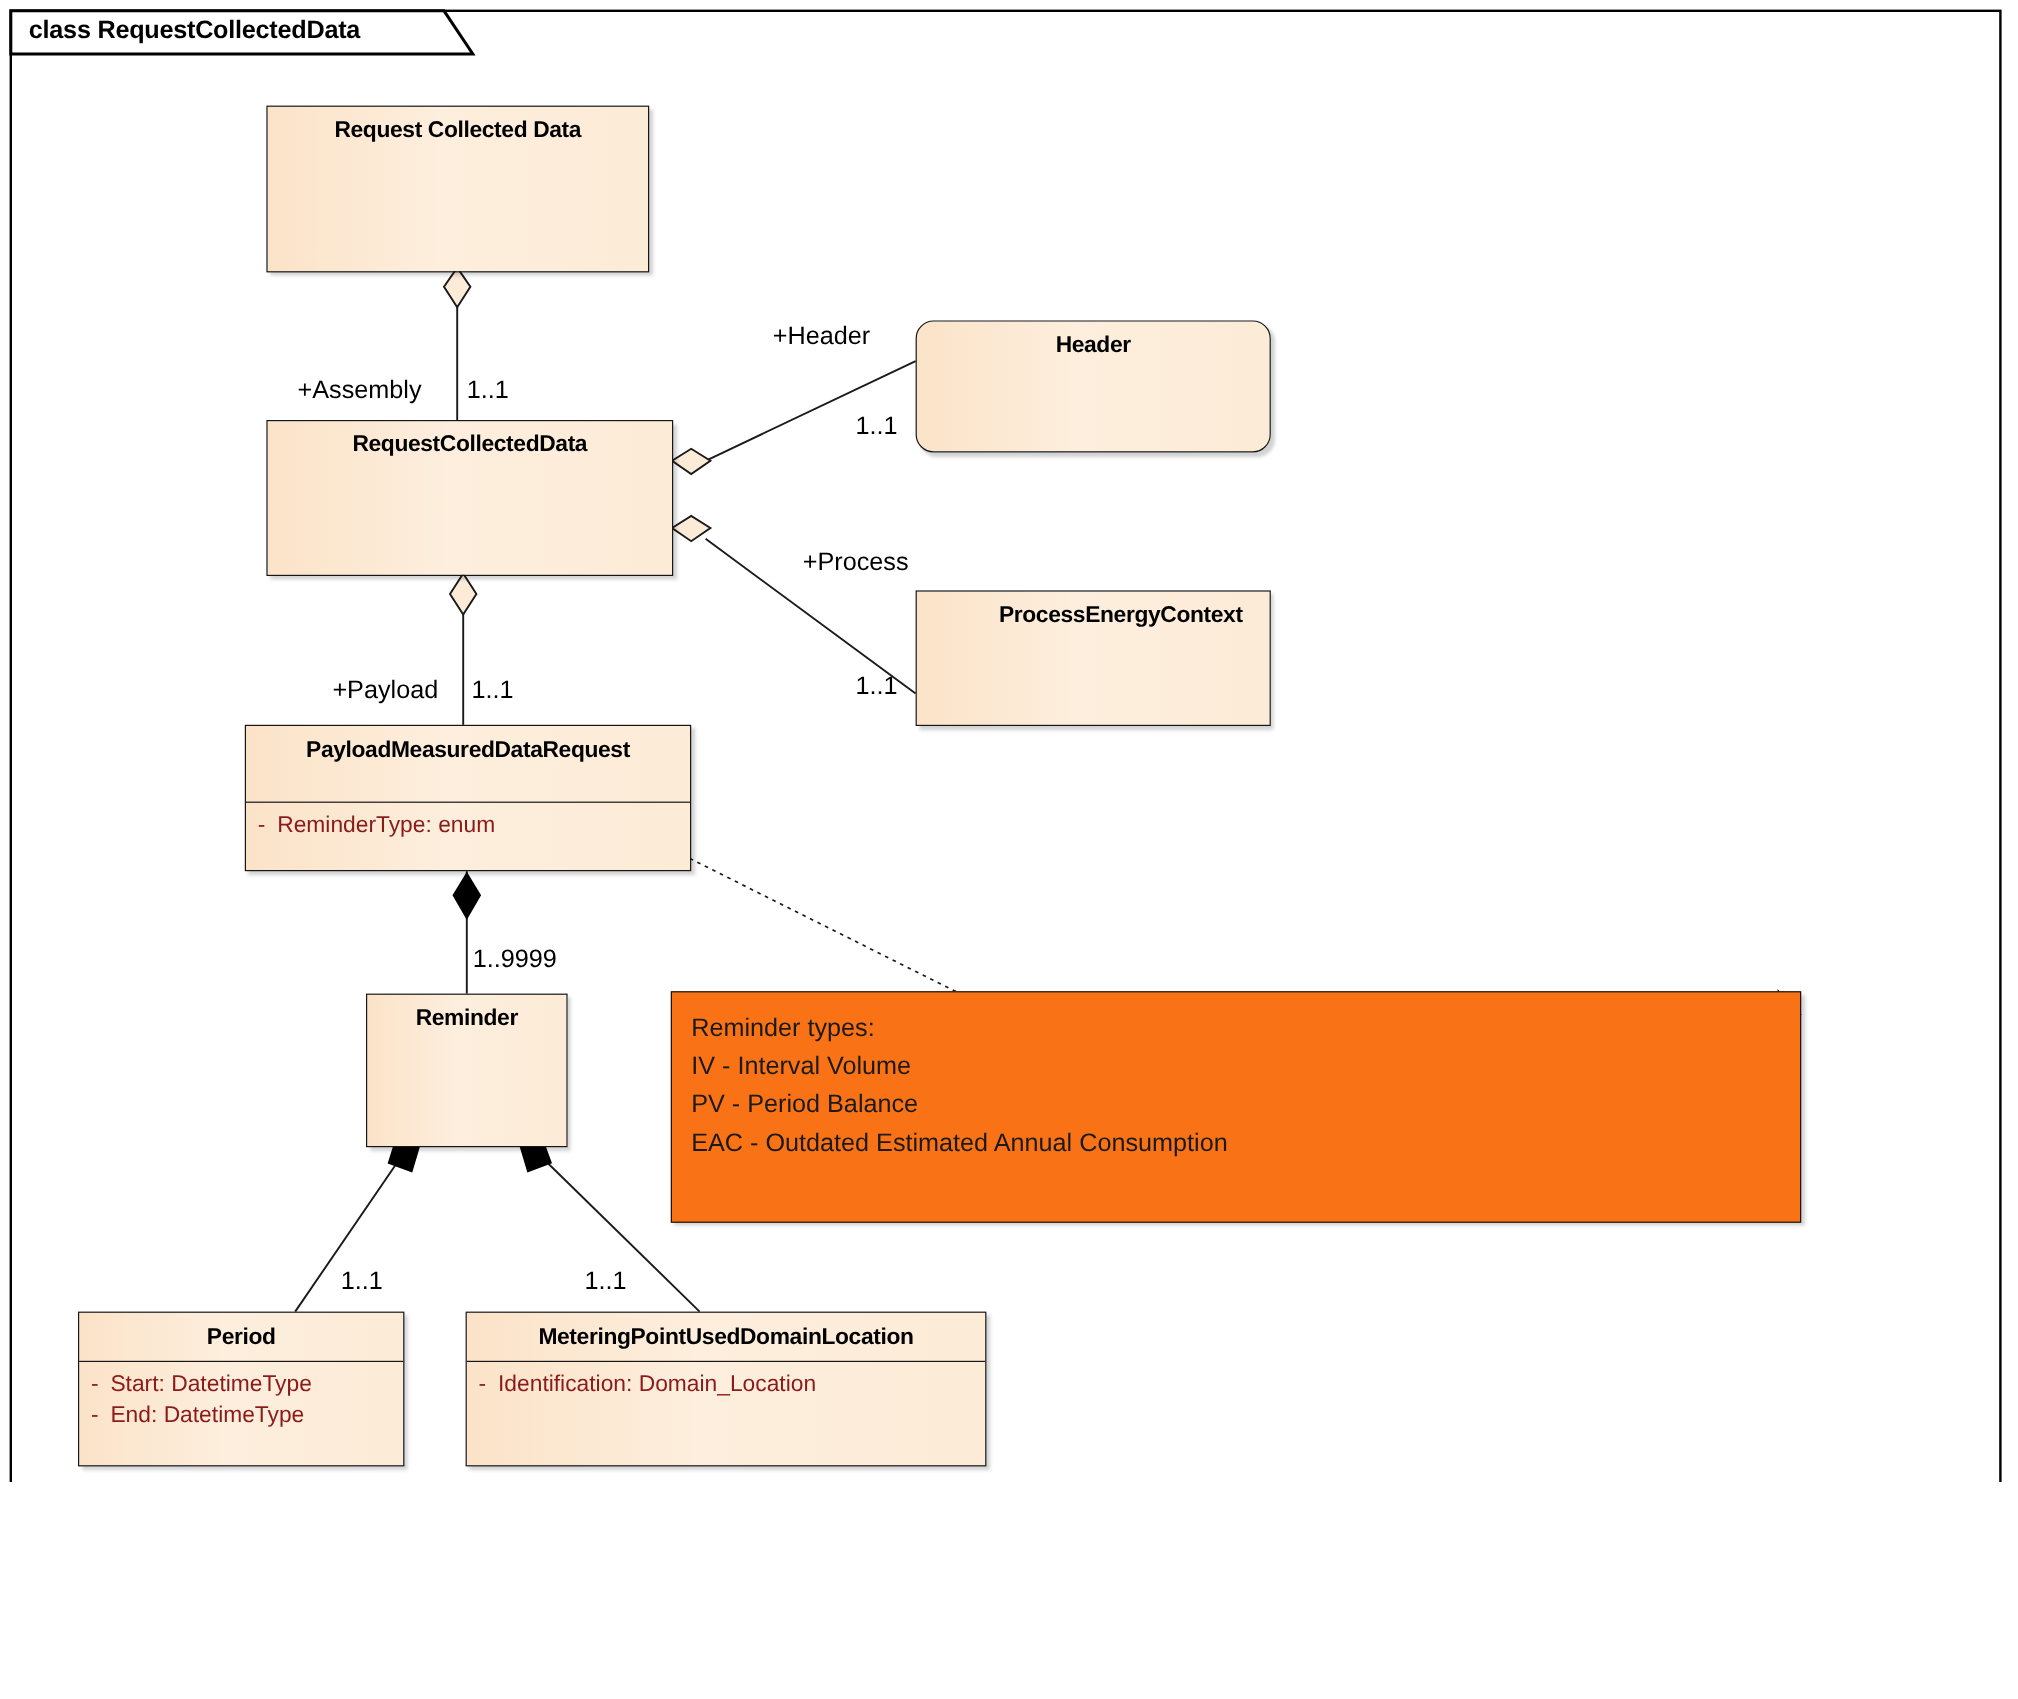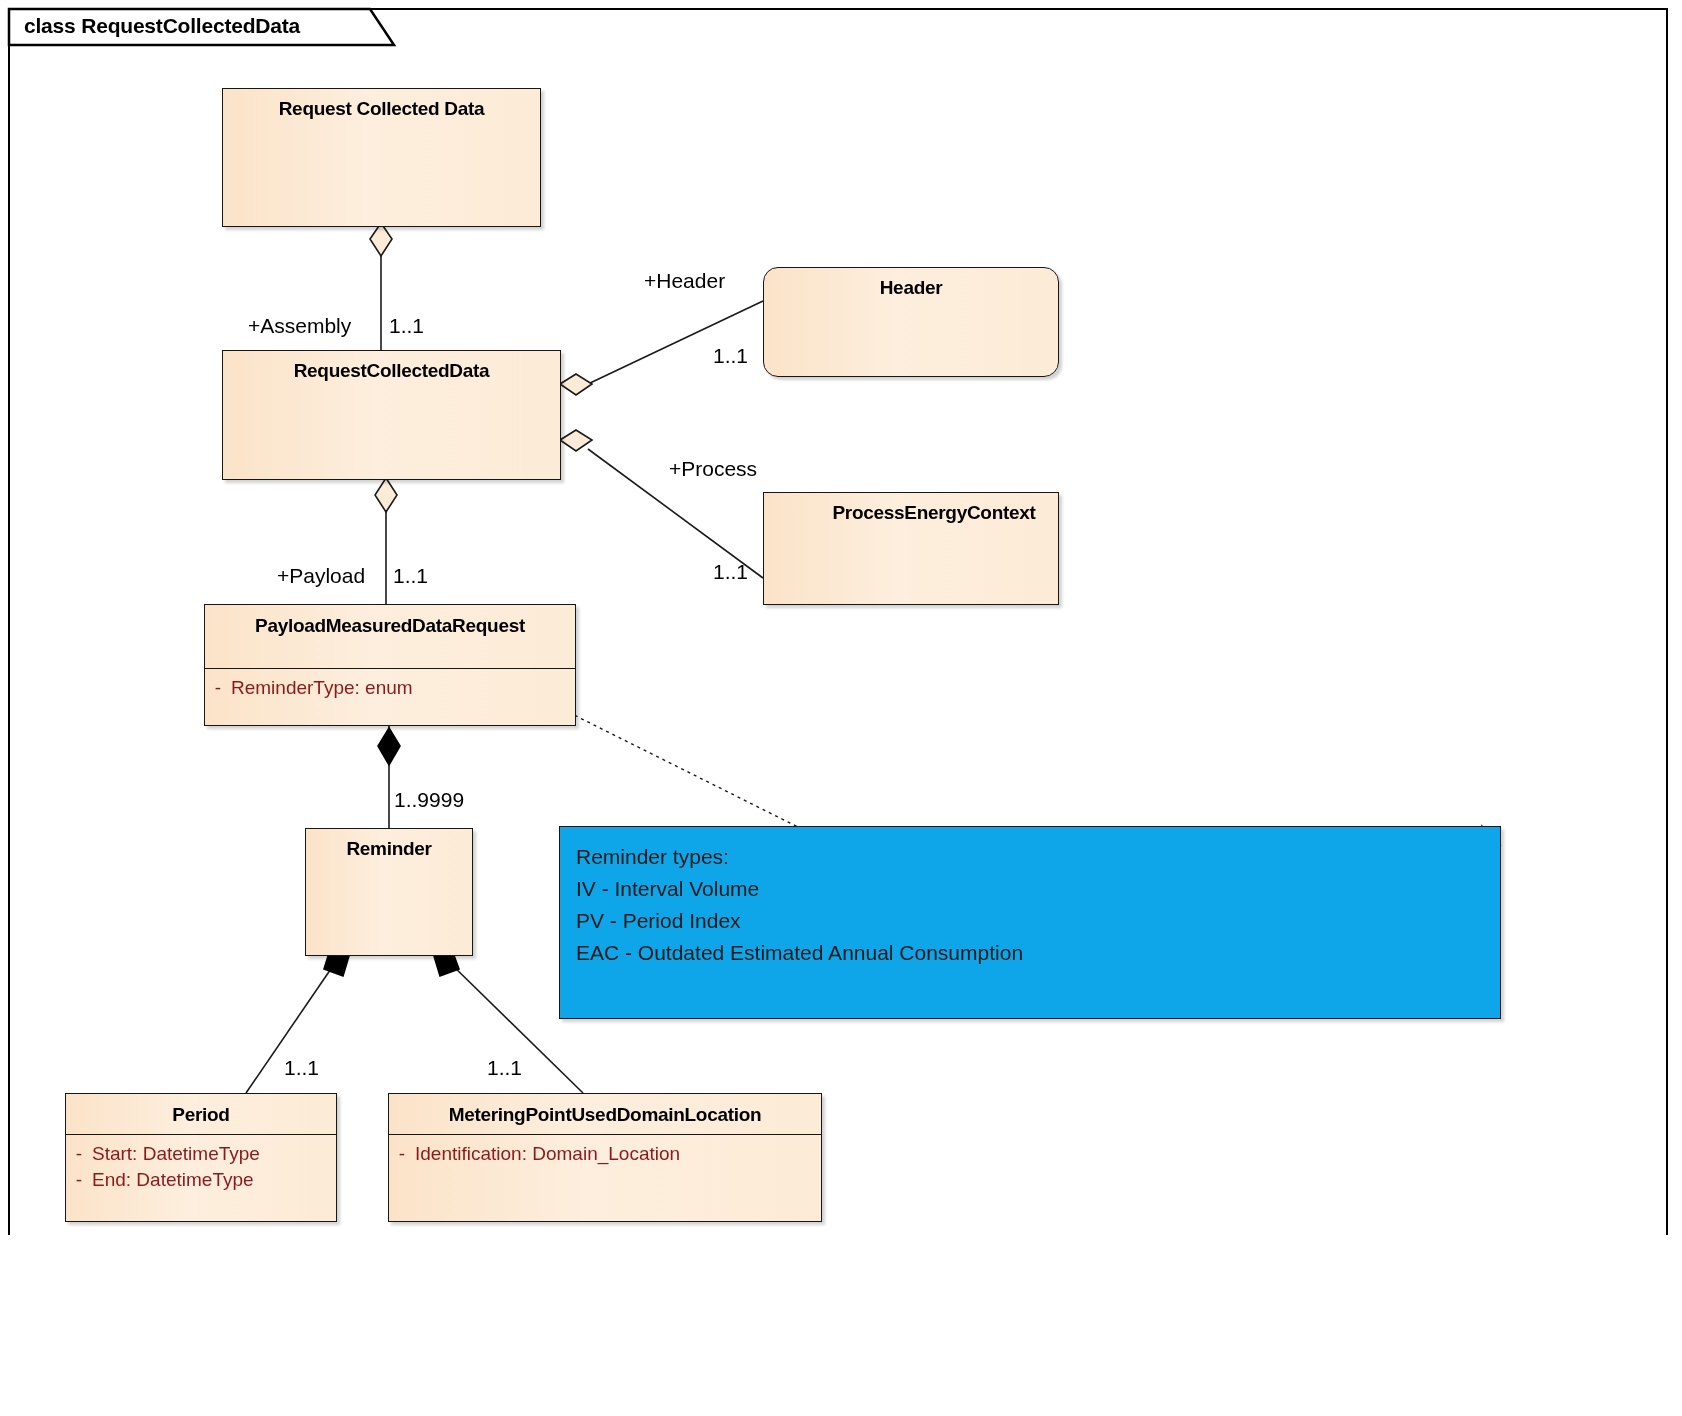--- a/index.html
+++ b/index.html
@@ -81,21 +81,21 @@
     text-align: center;
     flex: 0 0 26px;
   }
   .attr .sig {
     flex: 1 1 auto;
   }
   
   .note {
     position: absolute;
     box-sizing: border-box;
-    background: #0ea5e9;
+    background: #f97316;
     border: 1.5px solid #161616;
     box-shadow: 3px 3px 3px rgba(0,0,0,0.18);
   }
   .note-body {
     padding: 14px 16px 10px 16px;
     font-size: 21px;
     line-height: 32px;
     color: #1a1a1a;
     white-space: nowrap;
   }
@@ -198,21 +198,21 @@
         <span class="vis">-</span>
         <span class="sig">Identification: Domain_Location</span>
       </div>
     </div>
   </div>
 
   <div class="note" style="left:559px; top:826px; width:942px; height:193px;">
     <div class="note-body">
       <div>Reminder types:</div>
       <div>IV - Interval Volume</div>
-      <div>PV - Period Index</div>
+      <div>PV - Period Balance</div>
       <div>EAC - Outdated Estimated Annual Consumption</div>
     </div>
   </div>
 
   <div class="conn-label" style="left:248px; top:315px;">+Assembly</div>
   <div class="conn-label" style="left:389px; top:315px;">1..1</div>
 
   <div class="conn-label" style="left:644px; top:270px;">+Header</div>
   <div class="conn-label" style="left:713px; top:345px;">1..1</div>
 

